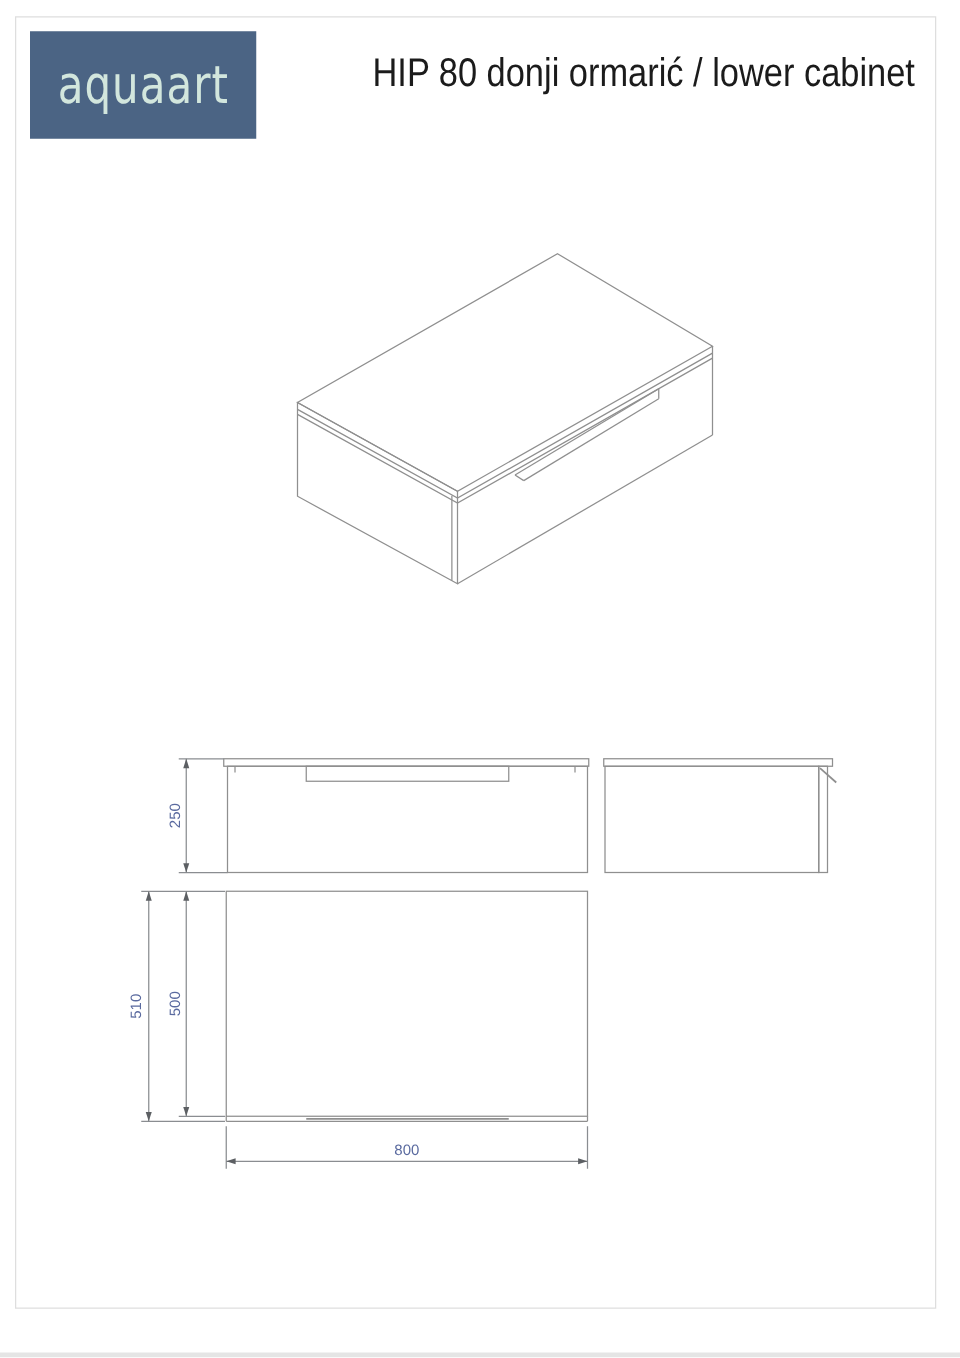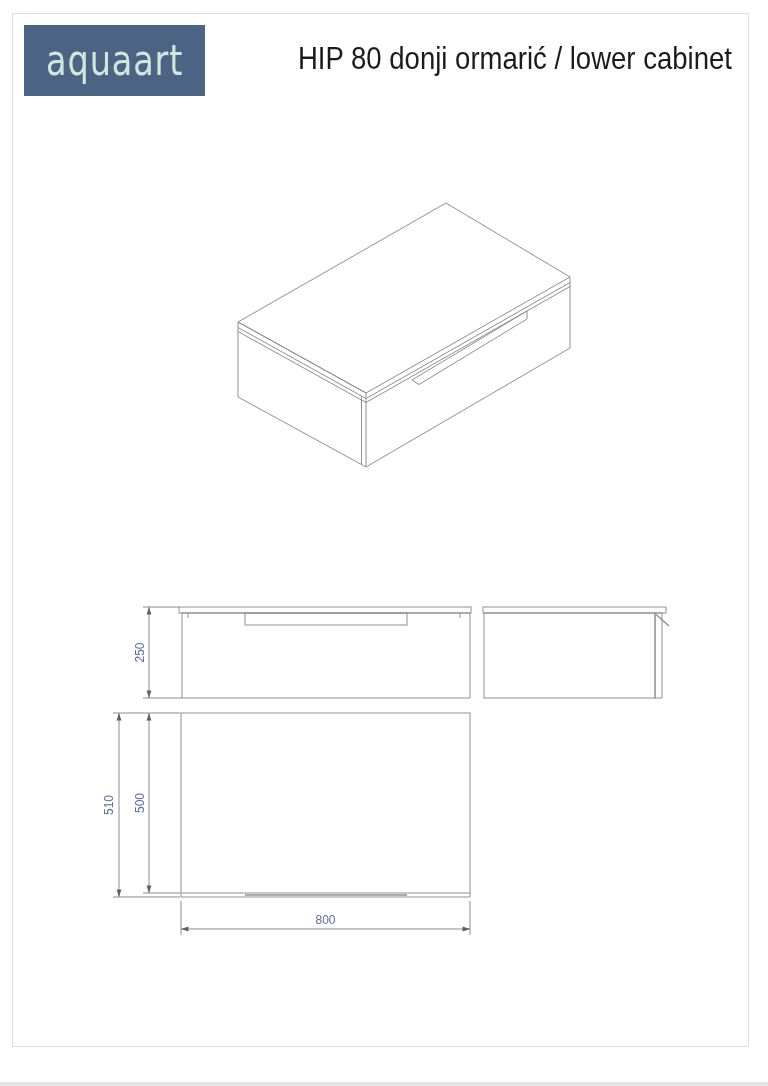--- a/index.html
+++ b/index.html
@@ -5,21 +5,21 @@
   html,body{margin:0;padding:0;}
   body{
     width:768px;height:1086px;position:relative;background:#ffffff;
     font-family:"Liberation Sans",sans-serif;overflow:hidden;
   }
   .page-frame{
     position:absolute;left:12px;top:13px;width:737px;height:1034px;
     border:1px solid #dedede;background:#ffffff;box-sizing:border-box;
   }
   .logo-box{
-    position:absolute;left:24px;top:25px;width:181px;height:71px;
+    position:absolute;left:24px;top:25px;width:181px;height:86px;
     background:#4b6484;display:flex;align-items:center;justify-content:center;
   }
   .logo-text{
     color:#d2e6dd;font-size:42px;font-weight:400;letter-spacing:1px;
     font-family:"DejaVu Sans",sans-serif;line-height:1;
     transform:scaleX(0.80);transform-origin:center;white-space:nowrap;
   }
   .doc-title{
     position:absolute;left:298px;top:42px;color:#1b1b1b;
     font-size:32px;line-height:1;white-space:nowrap;

